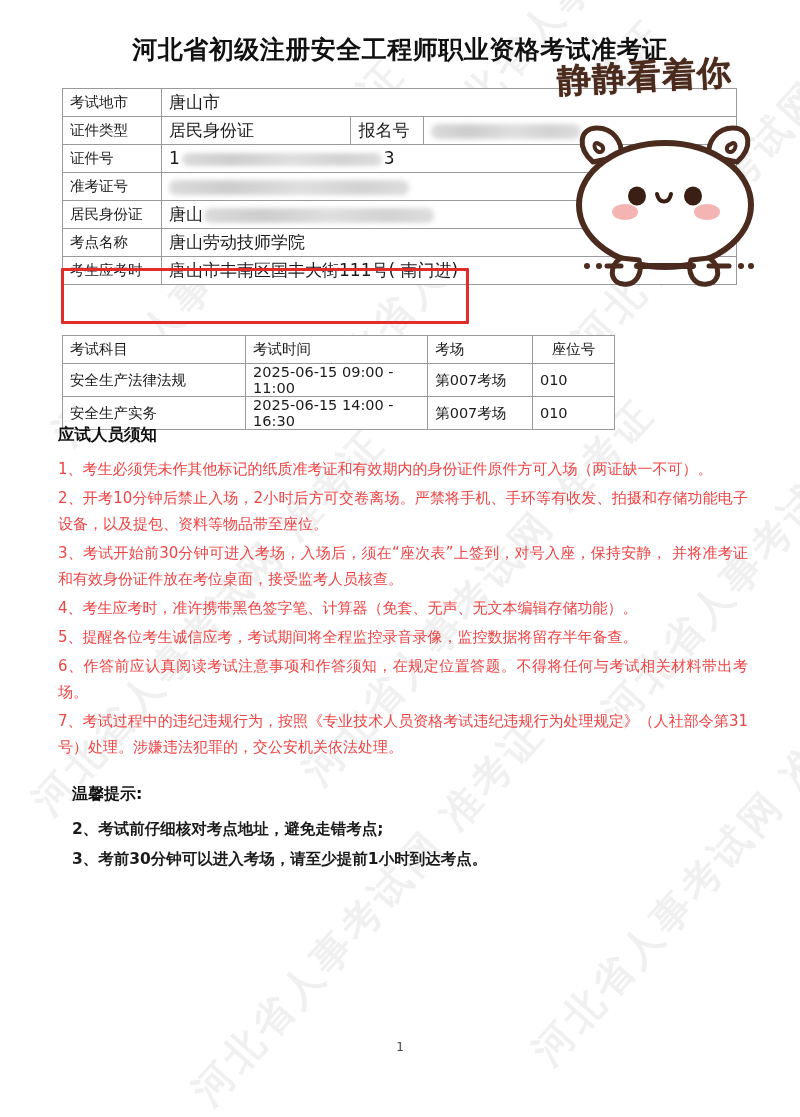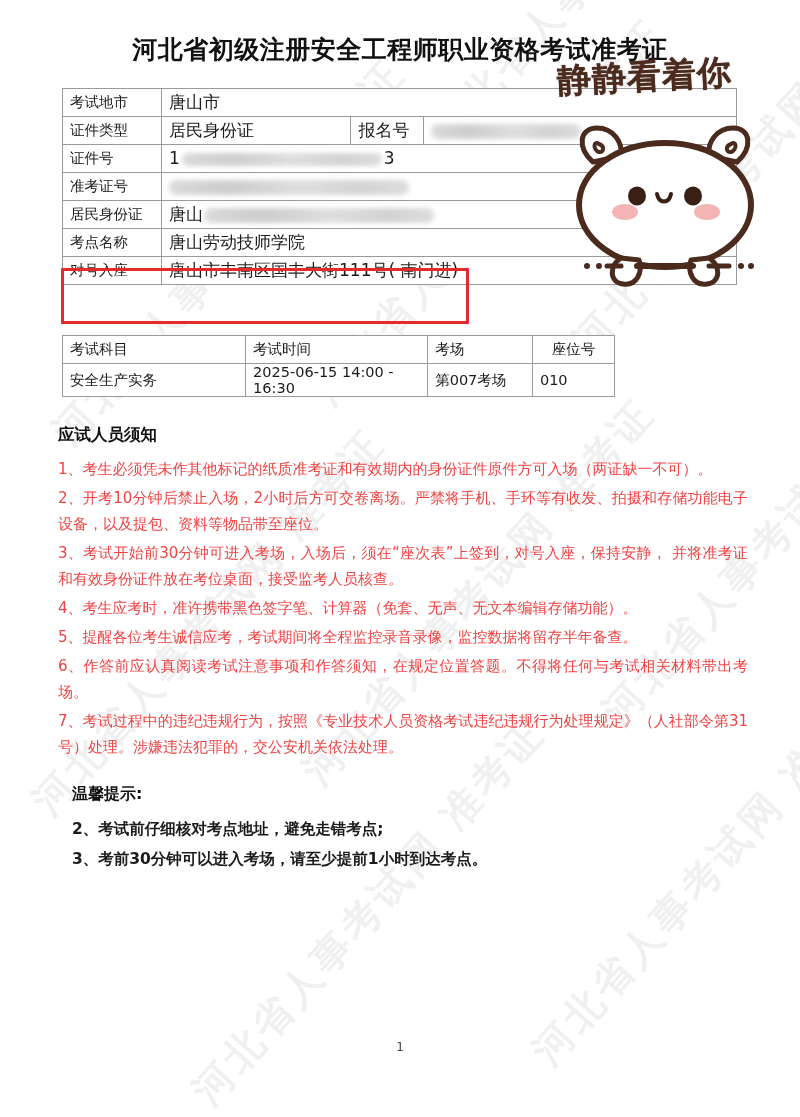--- a/index.html
+++ b/index.html
@@ -268,35 +268,41 @@
         <td class="label">居民身份证</td>
         <td colspan="3">
           <span>唐山</span><span class="redact tall" style="width:230px; margin-left:1px;"></span>
         </td>
       </tr>
       <tr>
         <td class="label">考点名称</td>
         <td colspan="3">唐山劳动技师学院</td>
       </tr>
       <tr>
-        <td class="label">对号入座</td>
+        <td class="label">考生应考时</td>
         <td colspan="3">唐山市丰南区国丰大街111号( 南门进)</td>
       </tr>
     </tbody>
   </table>
 
   <div id="red-box"></div>
 
   <table id="schedule-table">
     <tbody>
       <tr>
         <td class="col-subject">考试科目</td>
         <td class="col-time">考试时间</td>
         <td class="col-room">考场</td>
         <td class="col-seat">座位号</td>
+      </tr>
+      <tr>
+        <td>安全生产法律法规</td>
+        <td>2025-06-15 09:00 - 11:00</td>
+        <td>第007考场</td>
+        <td>010</td>
       </tr>
       <tr>
         <td>安全生产实务</td>
         <td>2025-06-15 14:00 - 16:30</td>
         <td>第007考场</td>
         <td>010</td>
       </tr>
     </tbody>
   </table>
 

